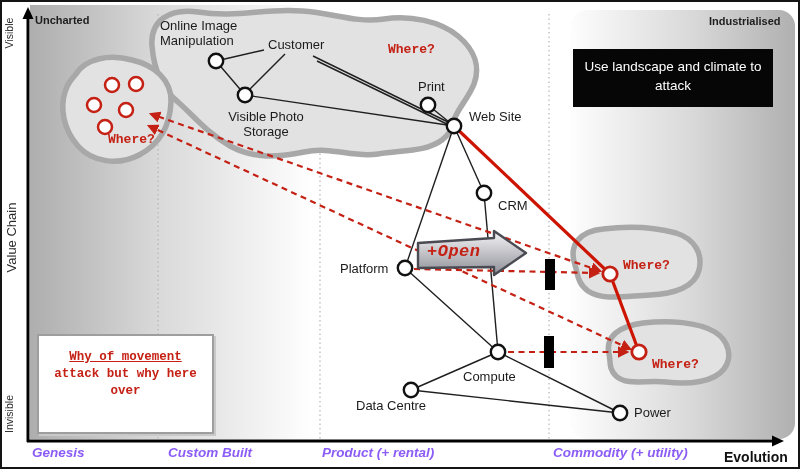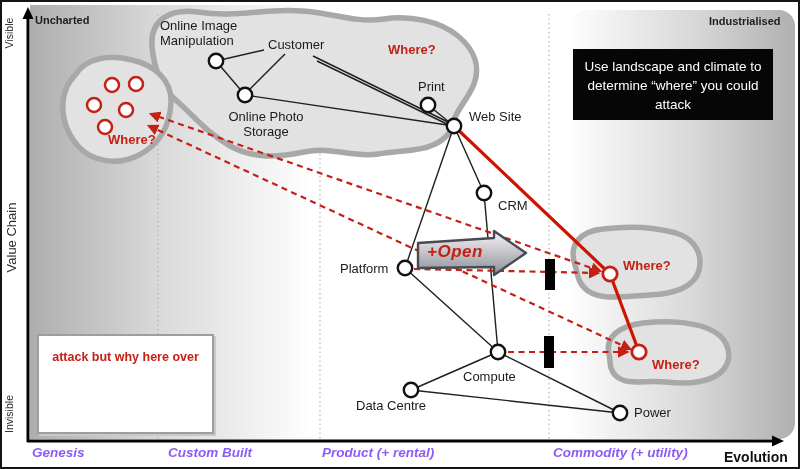--- a/index.html
+++ b/index.html
@@ -10,23 +10,23 @@
   .bg-right{position:absolute;left:569px;top:8px;width:224px;height:429px;border-radius:16px;
             background:linear-gradient(90deg,#fdfdfd 0%,#d8d8d8 55%,#b0b0b0 100%);}
   svg.map{position:absolute;left:0;top:0;width:800px;height:469px;}
   .lbl{position:absolute;font-size:13px;color:#1b1b1b;line-height:15px;white-space:nowrap;}
   .lbl.center{text-align:center;}
   .corner{position:absolute;font-weight:bold;font-size:11px;color:#1d1d1d;white-space:nowrap;}
   .vlabel{position:absolute;transform:rotate(-90deg);font-size:10.5px;color:#2a2a2a;white-space:nowrap;}
   .vlabel.big{font-size:13px;}
   .stage-lbl{position:absolute;top:443px;font-style:italic;font-weight:600;font-size:13.5px;color:#8b5cf6;white-space:nowrap;}
   .evolution{position:absolute;left:722px;top:447px;font-weight:bold;font-size:14px;color:#111;}
-  .red-note{font-family:Liberation Sans, sans-serif;color:#c42114;font-weight:bold;}
+  .red-note{font-family:Liberation Mono, monospace;color:#c42114;font-weight:bold;}
   .where{position:absolute;font-size:13px;white-space:nowrap;}
-  .strategy{position:absolute;left:571px;top:47px;width:200px;height:71px;background:#060606;color:#fff;
+  .strategy{position:absolute;left:571px;top:47px;width:200px;height:58px;background:#060606;color:#fff;
             text-align:center;font-size:13.5px;line-height:19px;padding-top:8px;box-sizing:border-box;}
   .movement{position:absolute;left:35px;top:332px;width:177px;height:100px;background:#ffffff;
             border:2px solid #9e9e9e;box-shadow:2px 2px 0 #c9c9c9;box-sizing:border-box;
             text-align:center;font-size:12.5px;line-height:17px;padding-top:13px;}
   .movement .title{text-decoration:underline;}
   .open-label{position:absolute;left:425px;top:240px;font-size:17px;font-style:italic;letter-spacing:0.5px;}
 </style>
 </head>
 <body>
 
@@ -113,21 +113,21 @@
         <polygon points="782,439 770,433.5 770,444.5" fill="#000"></polygon>
       </g>
   </svg>
 
   <div id="label-layer">
       <div class="lbl" style="left: 158px; top: 16px;">
         <div>Online Image</div>
         <div>Manipulation</div>
       </div>
       <div class="lbl center" style="left: 221px; top: 107px; width: 86px;">
-        <div>Online Photo</div>
+        <div>Visible Photo</div>
         <div>Storage</div>
       </div>
       <div class="lbl" style="left: 416px; top: 77px;">
         <div>Print</div>
       </div>
       <div class="lbl" style="left: 467px; top: 107px;">
         <div>Web Site</div>
       </div>
       <div class="lbl" style="left: 496px; top: 196px;">
         <div>CRM</div>
@@ -169,22 +169,22 @@
   <div class="vlabel" style="left:-12px;top:406px;">Invisible</div>
 
   <div class="stage-lbl" style="left:30px;">Genesis</div>
   <div class="stage-lbl" style="left:166px;">Custom Built</div>
   <div class="stage-lbl" style="left:551px;">Commodity (+ utility)</div>
   <div class="stage-lbl" style="left:320px;">Product (+ rental)</div>
   <div class="evolution">Evolution</div>
 
   <div class="strategy">
     <div>Use landscape and climate to</div>
-    <div>determine “where” you could</div>
     <div>attack</div>
   </div>
 
   <div class="movement red-note">
+    <div class="title">Why of movement</div>
     <div>attack but why here over</div>
   </div>
 
   <div class="open-label red-note">+Open</div>
 </div>
 
 </body></html>

